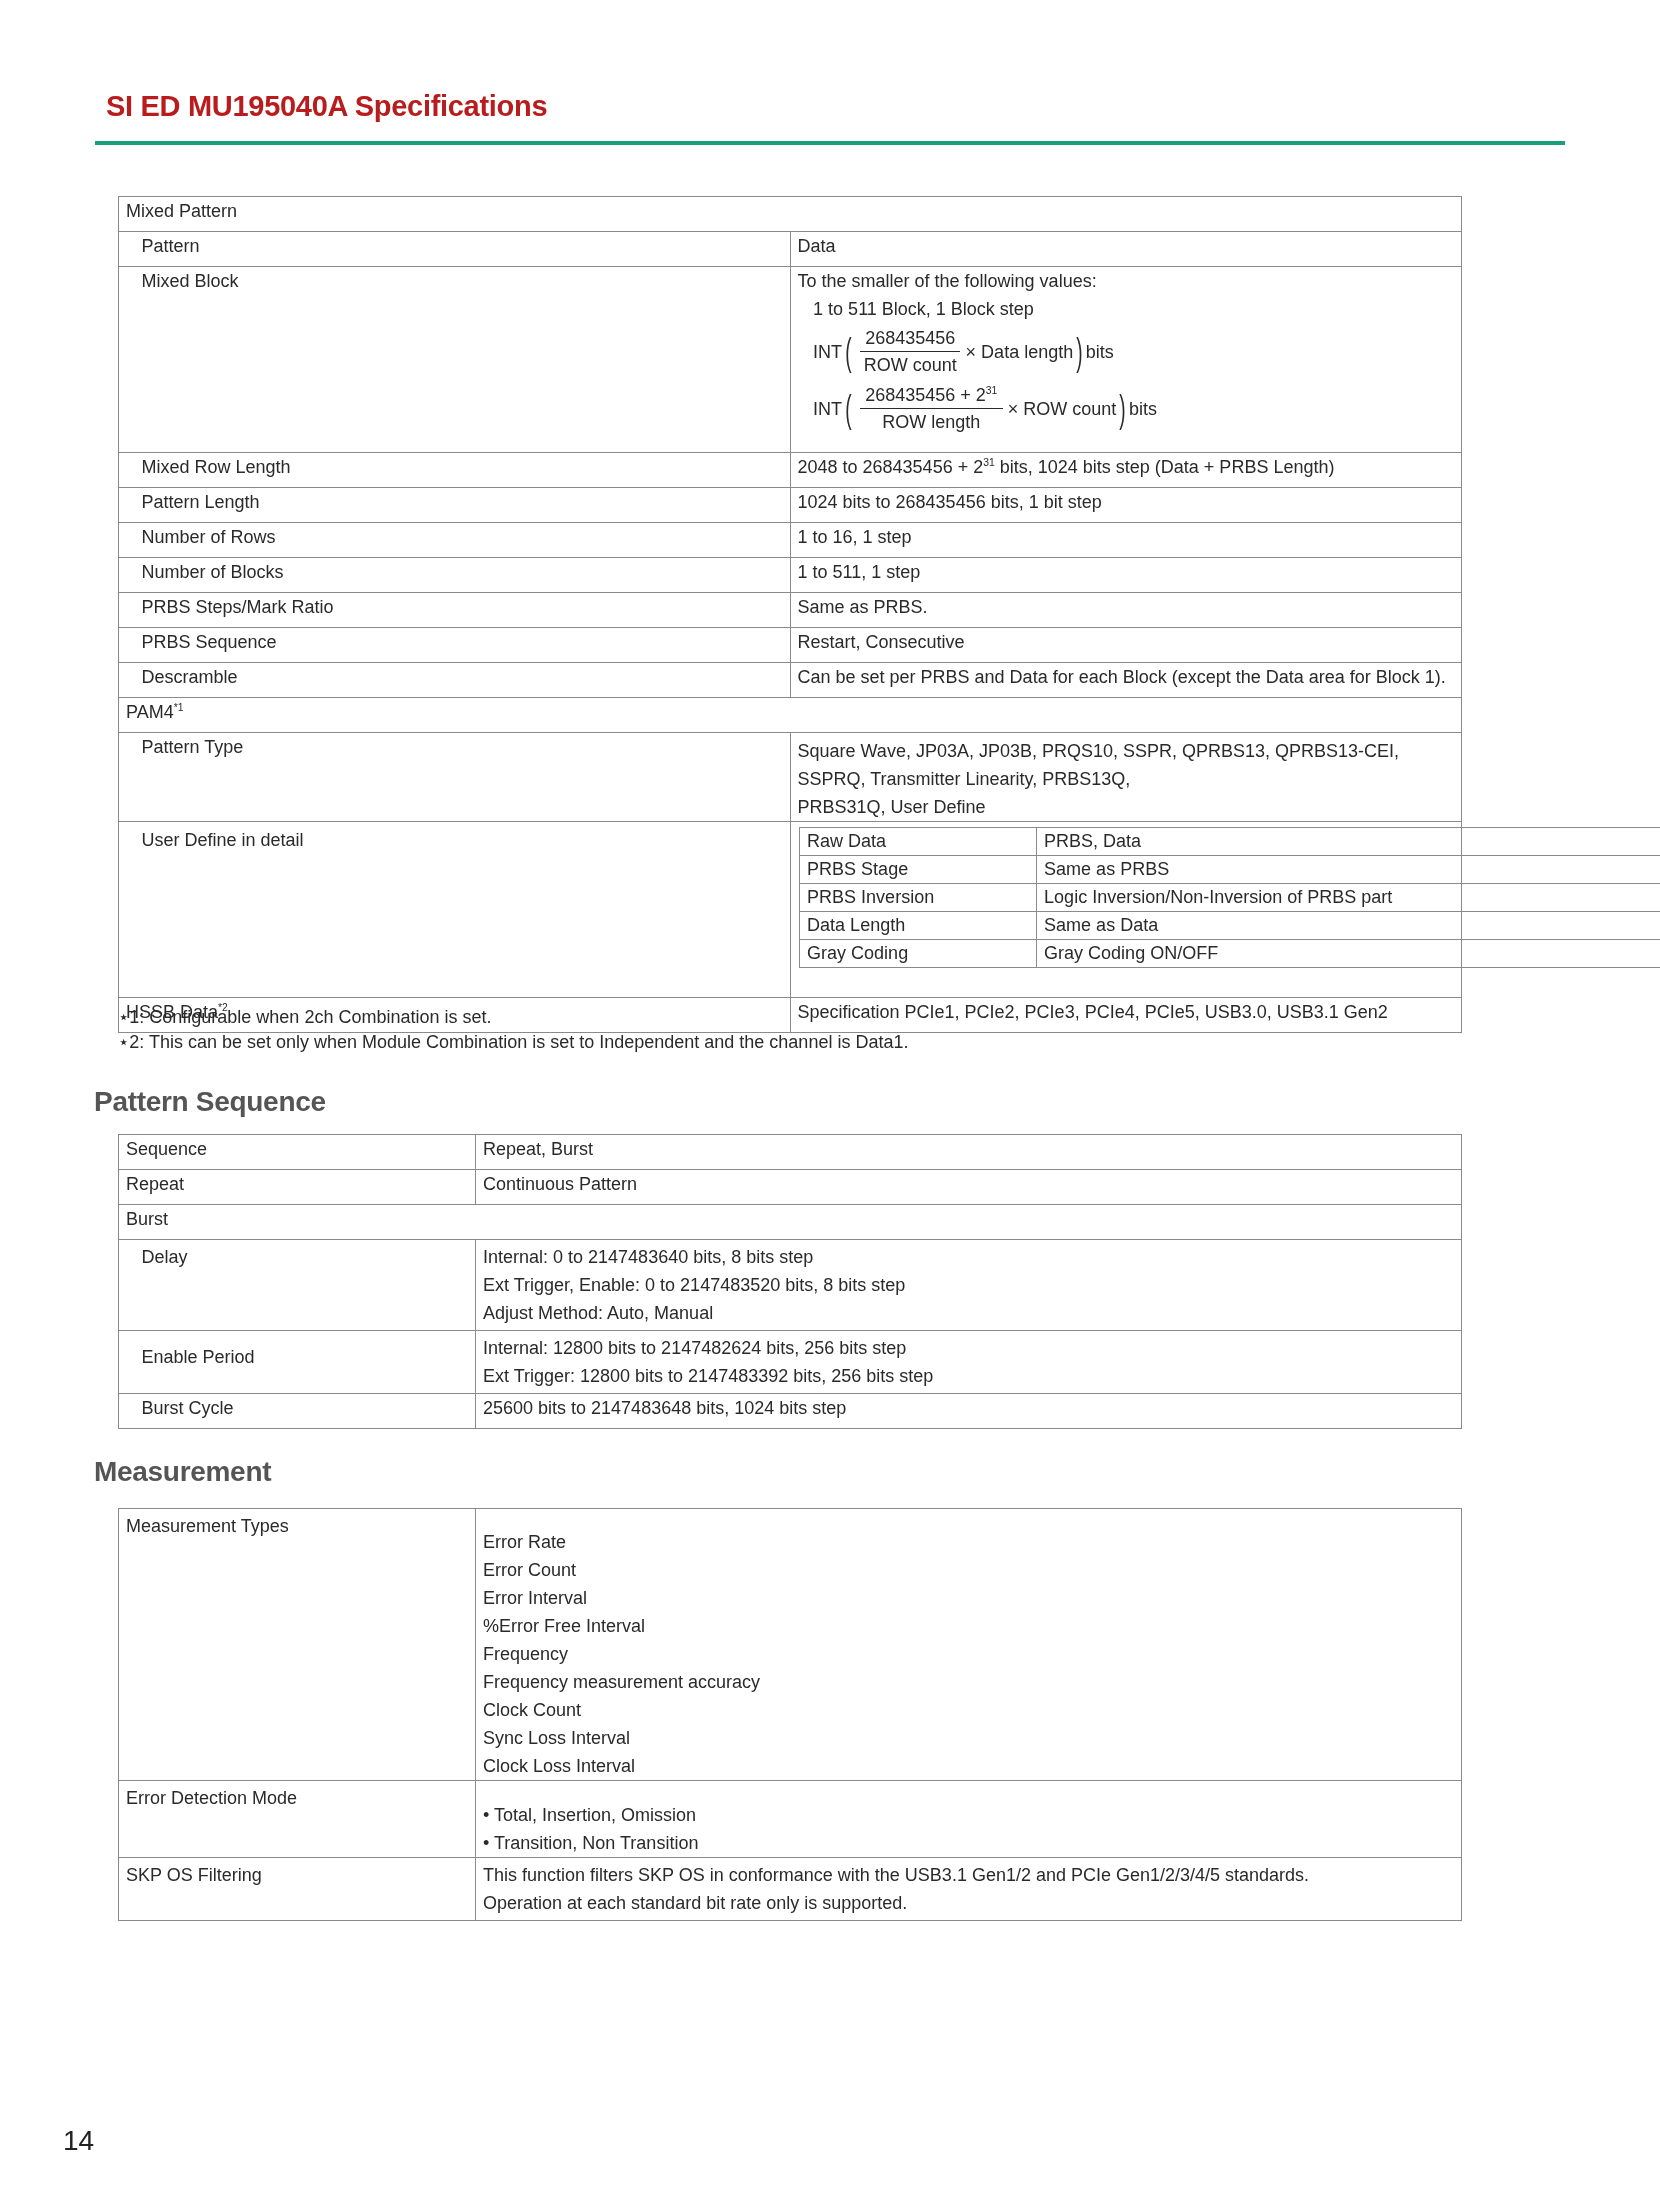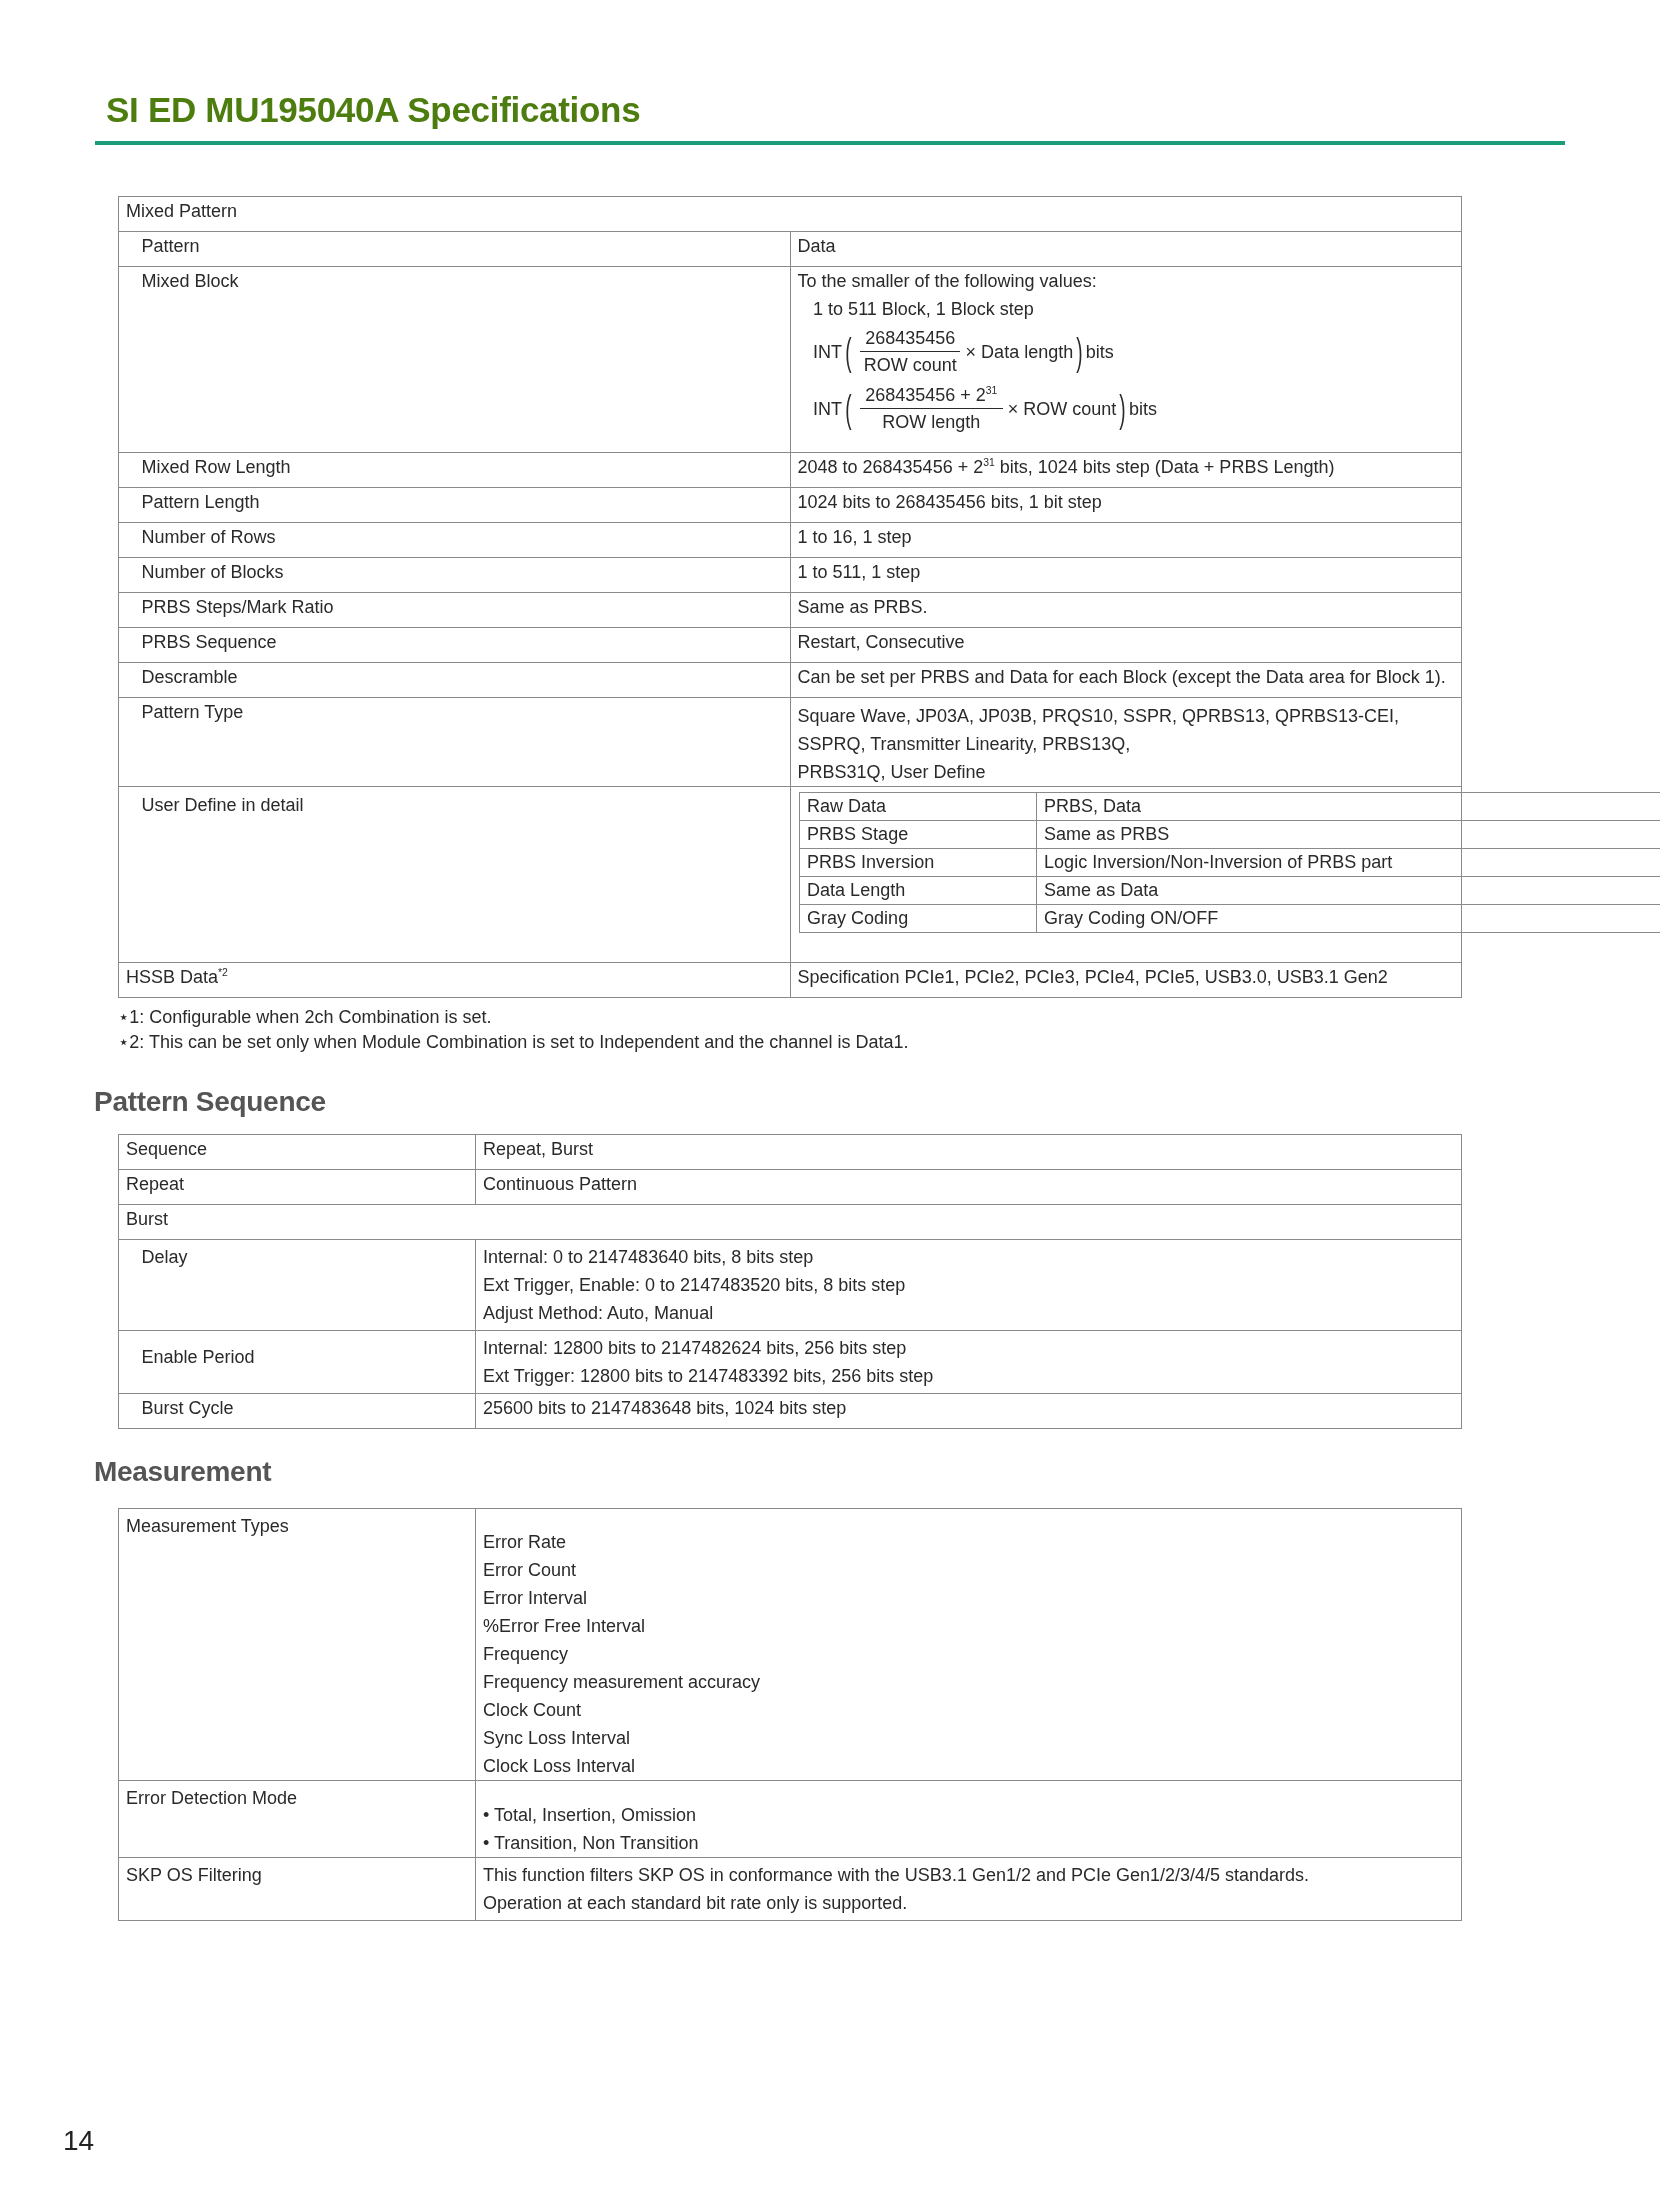--- a/index.html
+++ b/index.html
@@ -3,21 +3,21 @@
 <meta charset="utf-8">
 <style>
   html, body { margin: 0; padding: 0; }
   body {
     width: 1660px; height: 2205px; position: relative; background: #ffffff;
     font-family: "Liberation Sans", "DejaVu Sans", sans-serif; color: #2a2a2a;
     overflow: hidden;
   }
   .abs { position: absolute; }
   .title {
-    left: 106px; top: 90px; font-size: 35px; font-weight: bold; color: #4d7c0f;
+    left: 106px; top: 90px; font-size: 29px; font-weight: bold; color: #b91c1c;
     letter-spacing: -0.3px; white-space: nowrap;
   }
   .title-rule { left: 95px; top: 141px; width: 1470px; height: 3.5px; background: #1a9e7a; }
   .section-heading {
     font-size: 28px; font-weight: bold; color: #555555; white-space: nowrap; letter-spacing: -0.3px;
   }
   table.spec {
     position: absolute; left: 118px; width: 1344px; border-collapse: collapse;
     font-size: 18px; table-layout: fixed;
   }
@@ -106,20 +106,23 @@
     <td>Same as PRBS.</td>
   </tr>
   <tr style="height:35px">
     <td class="label ind">PRBS Sequence</td>
     <td>Restart, Consecutive</td>
   </tr>
   <tr style="height:35px">
     <td class="label ind">Descramble</td>
     <td>Can be set per PRBS and Data for each Block (except the Data area for Block 1).</td>
   </tr>
+  <tr style="height:35px">
+    <td colspan="2"><span>PAM4</span><span class="sup">*1</span></td>
+  </tr>
   <tr style="height:65px">
     <td class="label ind">Pattern Type</td>
     <td class="lines" style="padding-top:4.3px">
       <div>Square Wave, JP03A, JP03B, PRQS10, SSPR, QPRBS13, QPRBS13-CEI, SSPRQ, Transmitter Linearity, PRBS13Q,</div>
       <div>PRBS31Q, User Define</div>
     </td>
   </tr>
   <tr style="height:176px">
     <td class="label ind" style="padding-top:3.5px">User Define in detail</td>
     <td style="padding:0">

